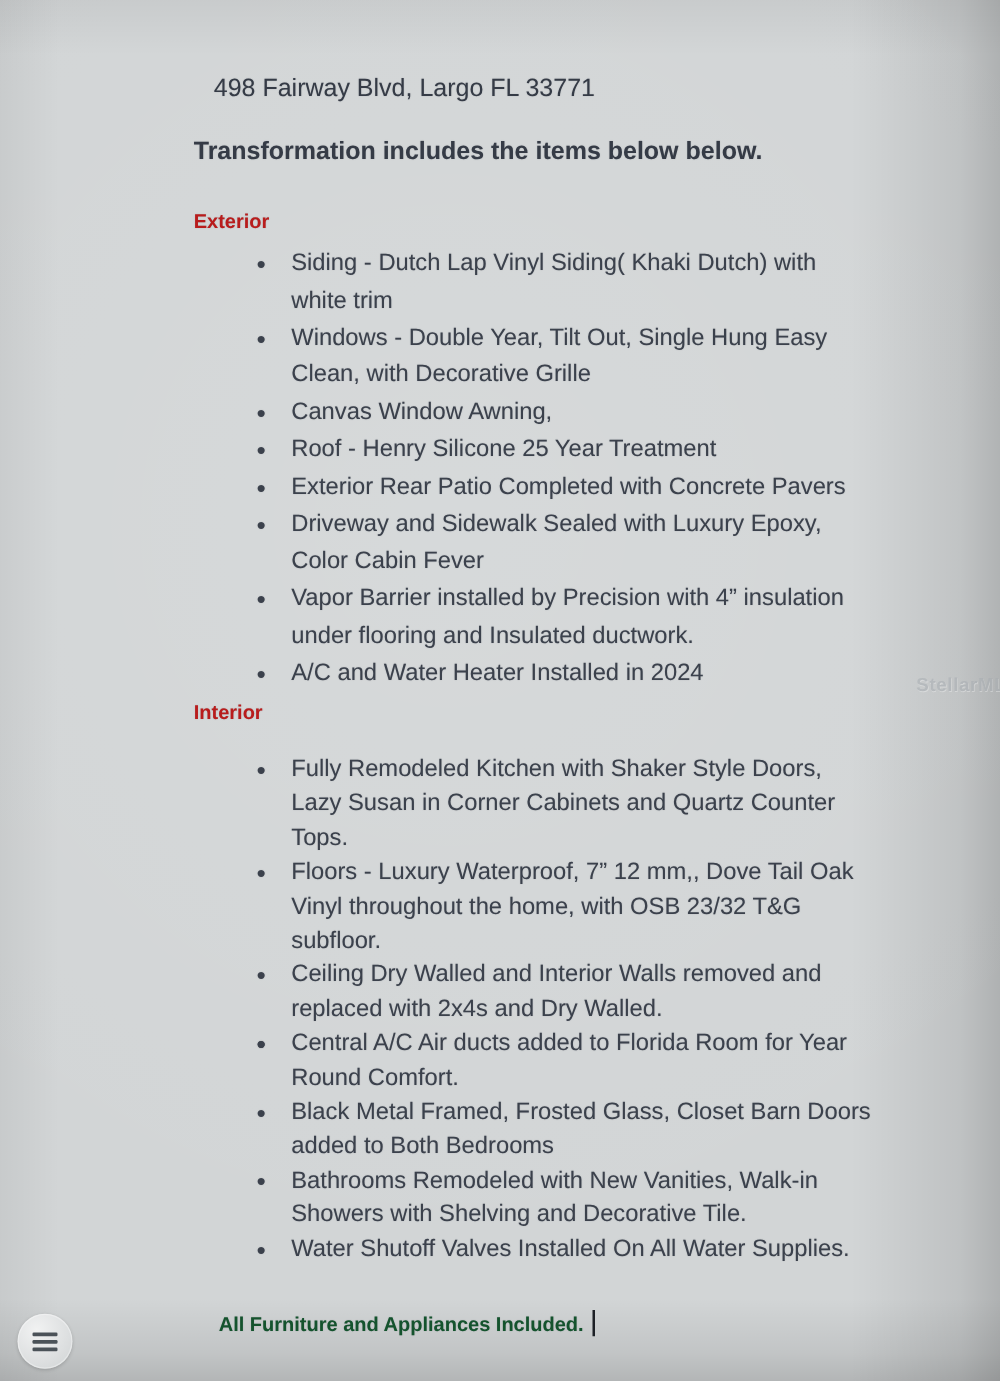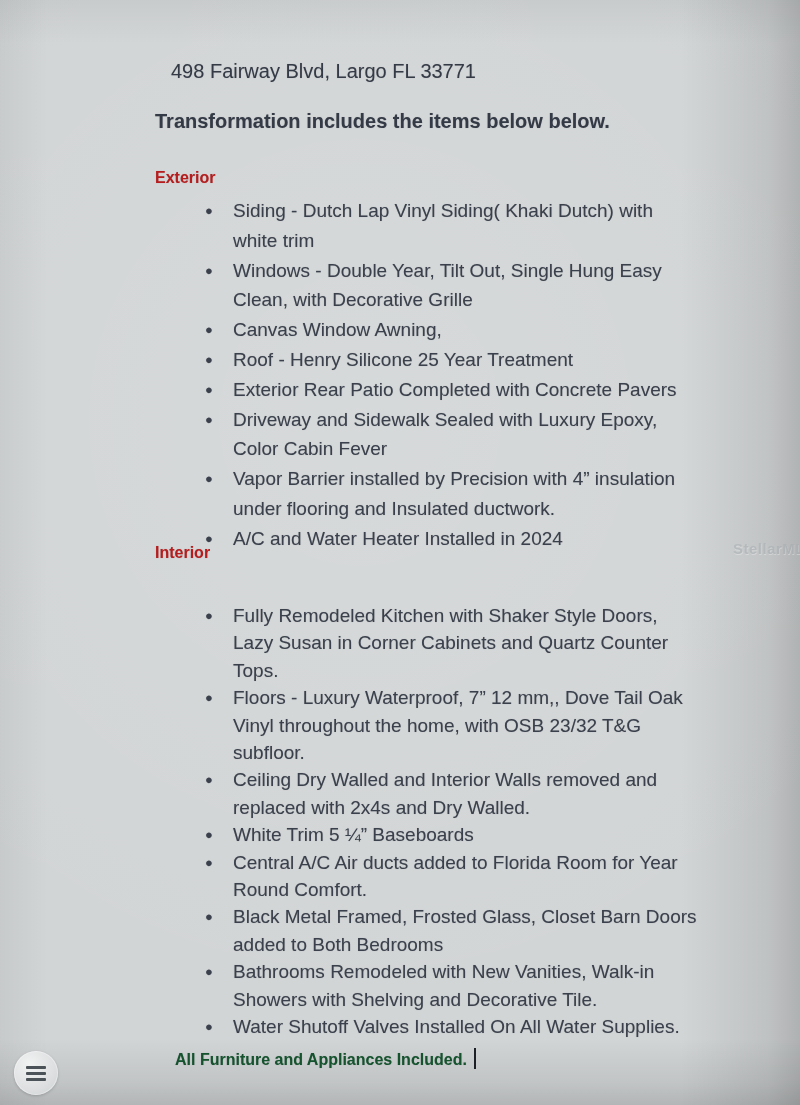--- a/index.html
+++ b/index.html
@@ -45,21 +45,21 @@
   }
   .sec-heading {
     position: absolute;
     left: 155px;
     font-size: 16px;
     font-weight: bold;
     color: #b91c1c;
     margin: 0;
   }
   #exterior-heading { top: 169px; }
-  #interior-heading { top: 544px; }
+  #interior-heading { top: 562px; }
   ul.items {
     position: absolute;
     left: 155px;
     width: 620px;
     margin: 0;
     padding: 0;
     list-style: none;
     font-size: 19px;
   }
   #exterior-list { top: 196px; line-height: 29.8px; }
@@ -198,21 +198,20 @@
 Vinyl throughout the home, with OSB 23/32 T&amp;G
 subfloor.</span>
     </li>
     <li>
       <span class="bullet">●</span>
       <span class="itxt">Ceiling Dry Walled and Interior Walls removed and
 replaced with 2x4s and Dry Walled.</span>
     </li>
     <li>
       <span class="bullet">●</span>
-      <span class="itxt">White Trim 5 ¼” Baseboards</span>
     </li>
     <li>
       <span class="bullet">●</span>
       <span class="itxt">Central A/C Air ducts added to Florida Room for Year
 Round Comfort.</span>
     </li>
     <li>
       <span class="bullet">●</span>
       <span class="itxt">Black Metal Framed, Frosted Glass, Closet Barn Doors
 added to Both Bedrooms</span>

